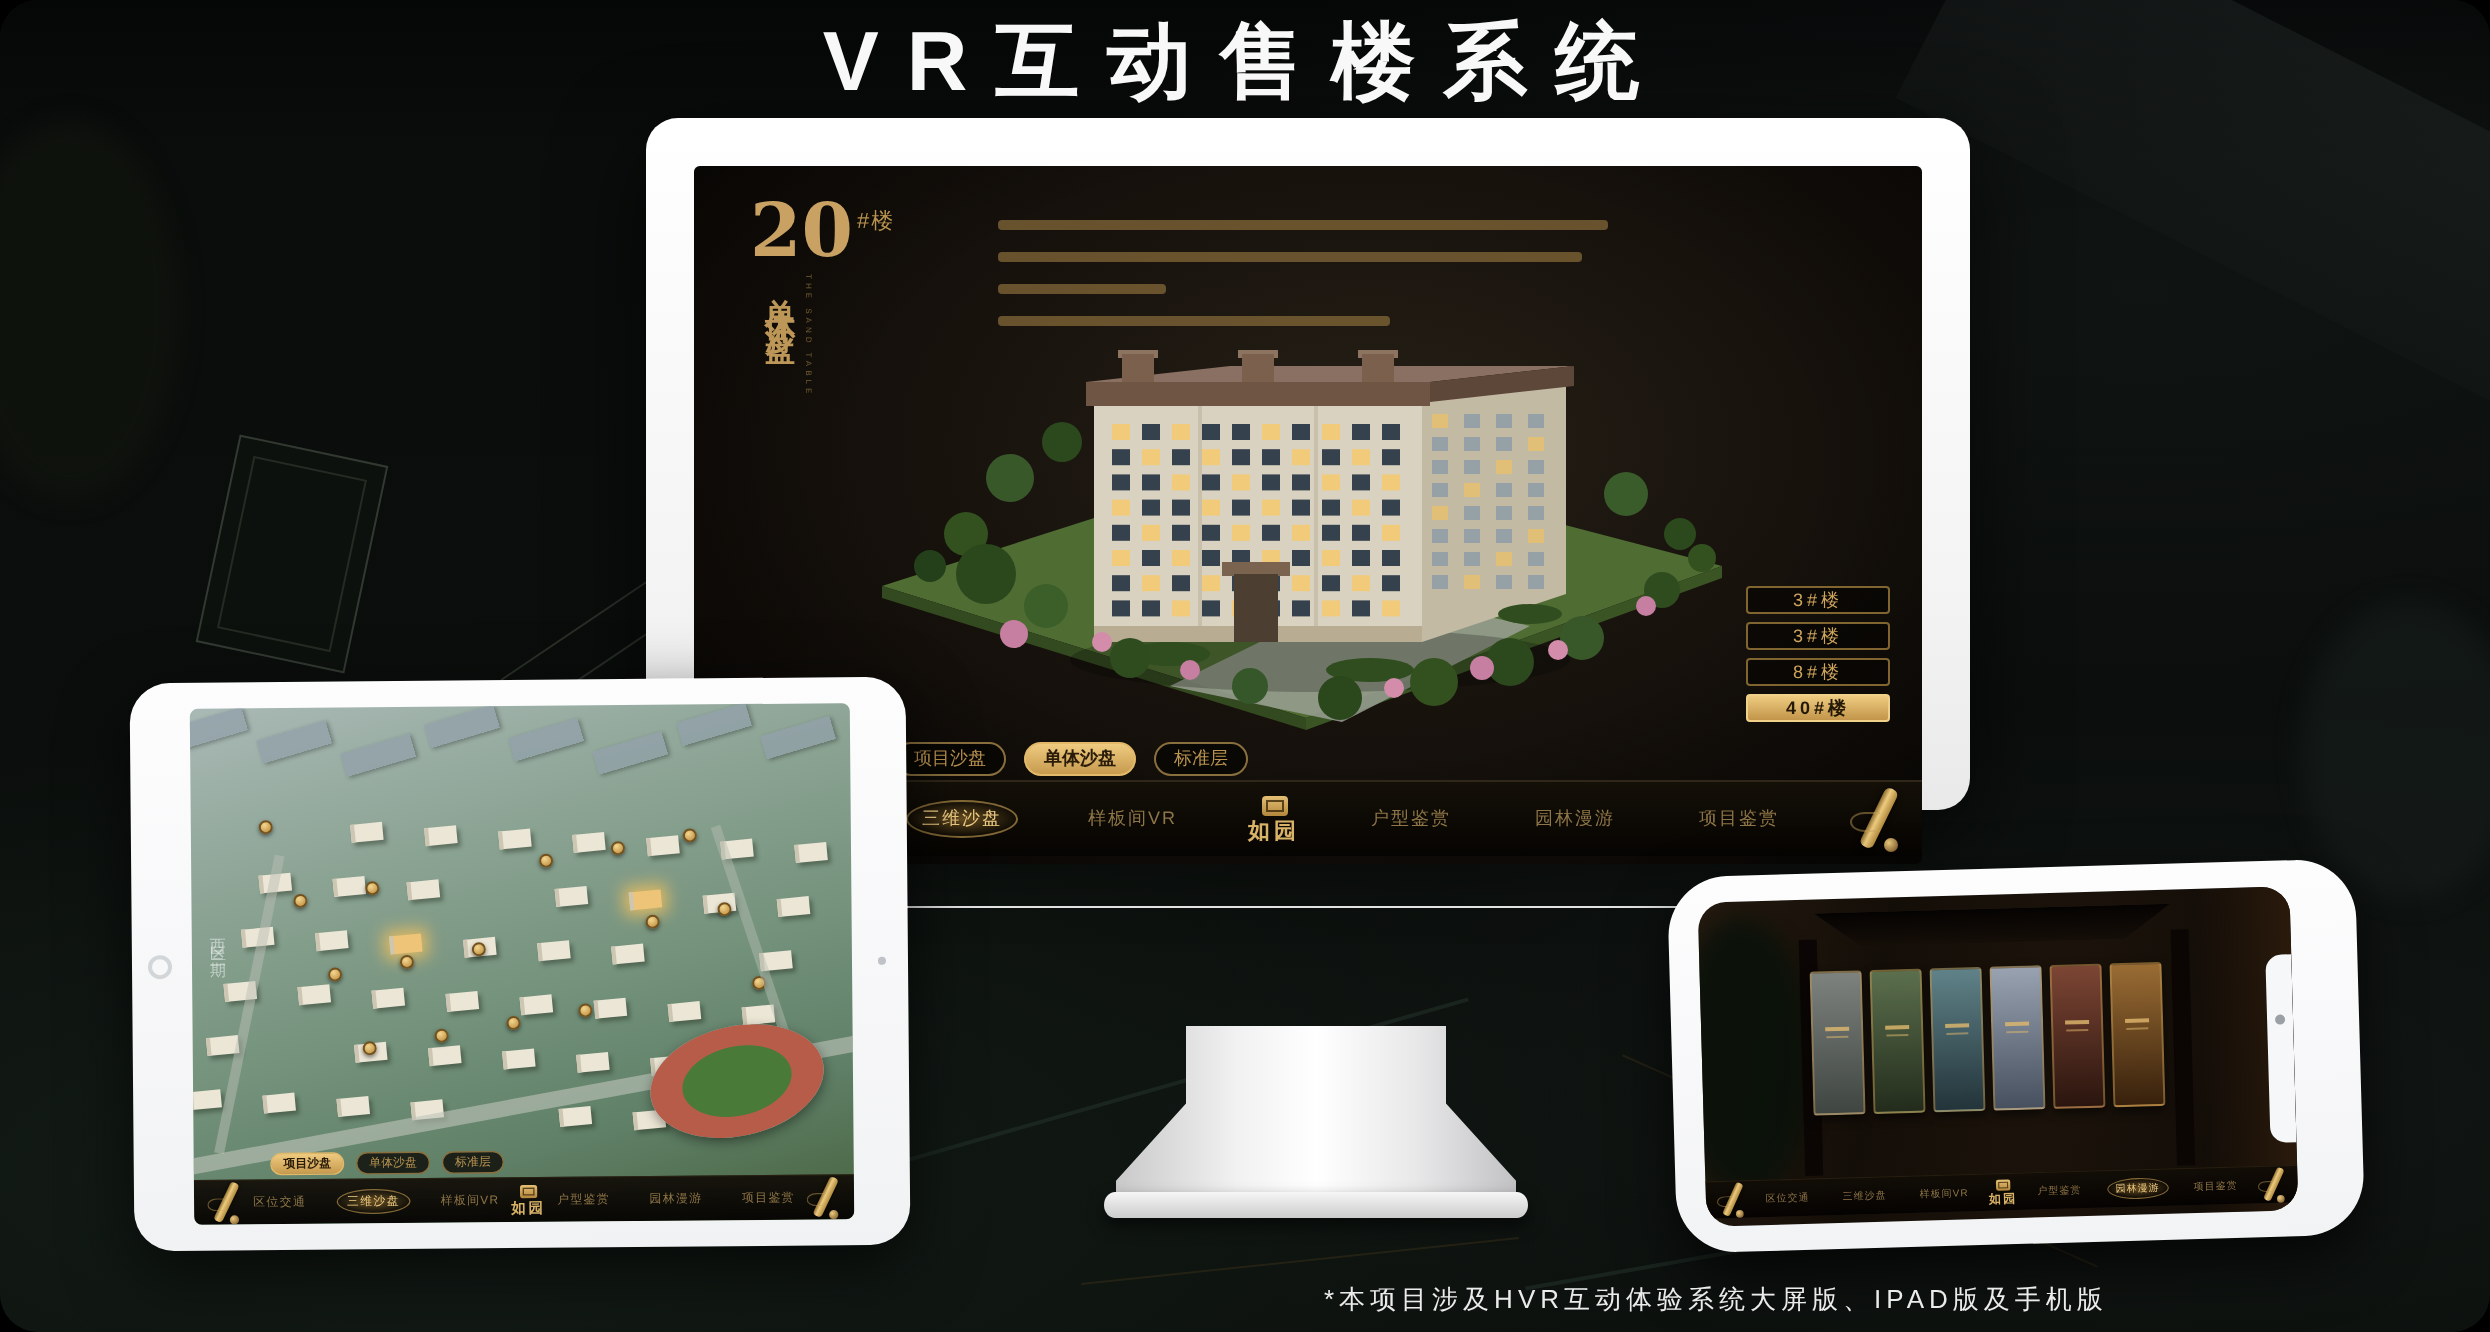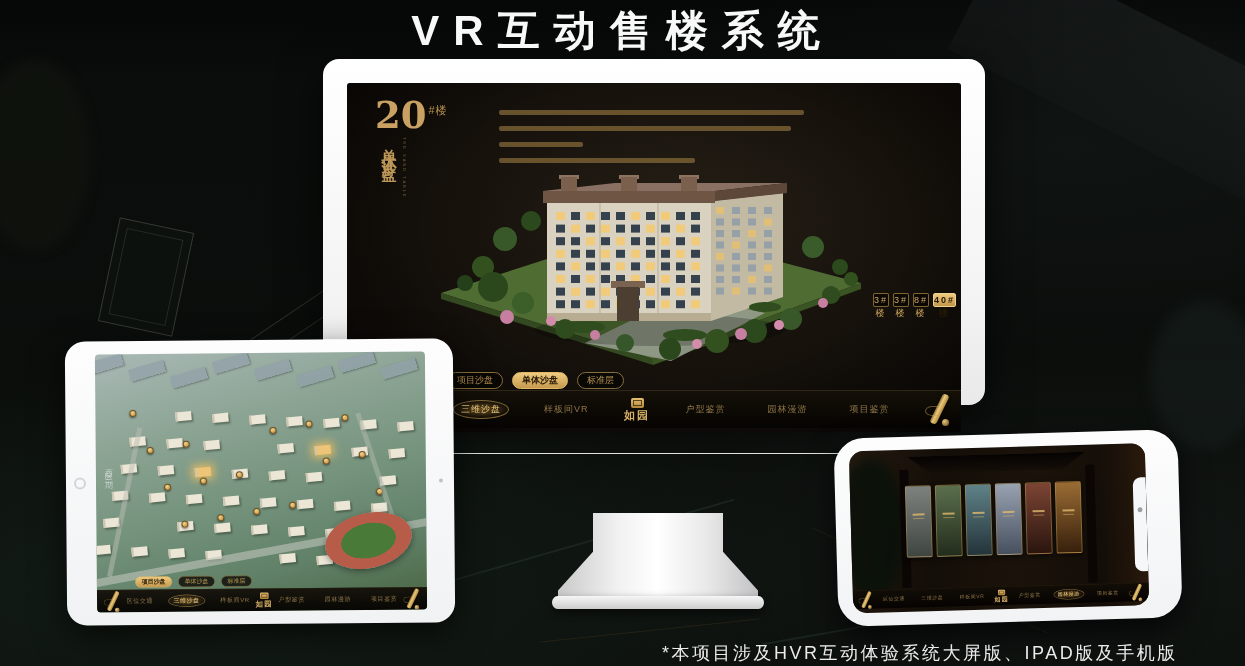--- a/index.html
+++ b/index.html
@@ -1,36 +1,36 @@
 <!DOCTYPE html>
 <html><head>
 <meta charset="utf-8">
 <style>
   html,body{margin:0;padding:0;background:#000;}
   *{box-sizing:border-box;}
   #stage{position:relative;width:1245px;height:666px;overflow:hidden;
-    background:#0a0d0b;font-family:"Liberation Sans","DejaVu Sans",sans-serif;}
+    background:#0a0d0b;font-family:"Liberation Sans","DejaVu Sans",sans-serif;border-radius:19px;}
   .bg-tex{position:absolute;inset:0;z-index:0;background:
     radial-gradient(900px 320px at 18% 88%, rgba(28,42,34,.55), transparent 70%),
     radial-gradient(760px 280px at 86% 82%, rgba(24,30,28,.5), transparent 70%),
     radial-gradient(820px 300px at 86% 22%, rgba(22,28,26,.45), transparent 70%),
     linear-gradient(180deg,#050707 0%,#0a0d0b 12%,#0b0f0c 100%);}
   .bg-band{position:absolute;left:950px;top:40px;width:460px;height:120px;z-index:0;
     background:linear-gradient(180deg,#202524,#141817);transform:rotate(27deg);opacity:.5;}
   .bg-plaque{position:absolute;left:108px;top:224px;width:76px;height:106px;z-index:0;
     border:1px solid rgba(120,132,118,.35);background:rgba(16,20,16,.65);transform:rotate(12deg);}
   .bg-plaque::after{content:'';position:absolute;inset:8px;border:1px solid rgba(110,120,105,.25);}
   .bg-line{position:absolute;height:1px;background:#2a3129;z-index:0;}
   .bg-road{position:absolute;height:2px;background:#233028;opacity:.6;z-index:0;}
   .bg-gold-line{position:absolute;height:1px;background:#4a3c1e;opacity:.35;z-index:0;}
   .bg-blob{position:absolute;border-radius:50%;filter:blur(6px);z-index:0;}
 
   .page-title{position:absolute;top:0;left:0;right:0;z-index:8;text-align:center;
     font-size:42px;font-weight:700;color:#f8f8f8;letter-spacing:14px;padding-top:3px;}
-  .footnote{position:absolute;left:662px;top:641px;z-index:8;font-size:18px;
+  .footnote{position:absolute;left:662px;top:641px;z-index:8;font-size:13px;
     color:#ebebeb;letter-spacing:2.5px;}
 
   
   .monitor-body{position:absolute;left:323px;top:59px;width:662px;height:346px;z-index:2;
     background:linear-gradient(180deg,#ffffff,#f3f3f4 70%,#e9e9ea);border-radius:16px;
     box-shadow:0 14px 44px rgba(0,0,0,.65);}
   .monitor-chin-line{position:absolute;left:10px;right:10px;top:394px;height:1px;background:#e2e2e3;}
   .monitor-screen{position:absolute;left:24px;top:24px;width:614px;height:349px;border-radius:3px;
     overflow:hidden;background:radial-gradient(ellipse at 55% 40%,#262017 0%,#17120c 45%,#0b0806 100%);}
   .monitor-screen .vignette{position:absolute;inset:0;z-index:1;pointer-events:none;
@@ -50,21 +50,21 @@
     color:#c9a263;font-weight:600;}
   .h-suffix{font-size:11px;color:#b8924f;margin:5px 0 0 2px;letter-spacing:1px;}
   .h-vrow{display:flex;gap:4px;margin:4px 0 0 4px;}
   .h-vert{writing-mode:vertical-rl;font-size:15px;letter-spacing:6px;color:#bd9757;font-weight:700;}
   .h-eng{writing-mode:vertical-rl;font-size:4px;color:#8a6f3e;letter-spacing:2px;opacity:.8;}
   .intro{position:absolute;left:152px;top:27px;z-index:2;}
   .intro .bar{height:5px;background:#7c6336;opacity:.8;border-radius:2px;margin-bottom:11px;}
 
   .building-svg{position:absolute;left:88px;top:52px;width:430px;height:230px;z-index:2;}
 
-  .floor-btns{position:absolute;right:16px;top:210px;z-index:3;display:flex;flex-direction:row;
+  .floor-btns{position:absolute;right:16px;top:210px;z-index:3;display:flex;flex-direction:column;
     gap:4px;width:72px;}
   .floor-btn{height:14px;line-height:13px;text-align:center;font-size:9px;letter-spacing:2px;
     color:#cfa55c;background:rgba(5,4,2,.6);border:1px solid rgba(160,125,60,.8);border-radius:2px;cursor:pointer;}
   .floor-btn.active{background:linear-gradient(180deg,#eecb80,#c2954a);color:#241806;
     font-weight:700;border-color:#f0d18a;}
 
   .pill{display:inline-block;font-size:9px;color:#bb9350;border:1px solid #8a6f3e;border-radius:9px;
     padding:1px 9px;background:rgba(8,6,3,.78);margin-right:9px;white-space:nowrap;cursor:pointer;}
   .pill.active{background:linear-gradient(180deg,#eecb80,#c79a4e);color:#2a1c08;font-weight:700;
     border-color:#e2b968;}

